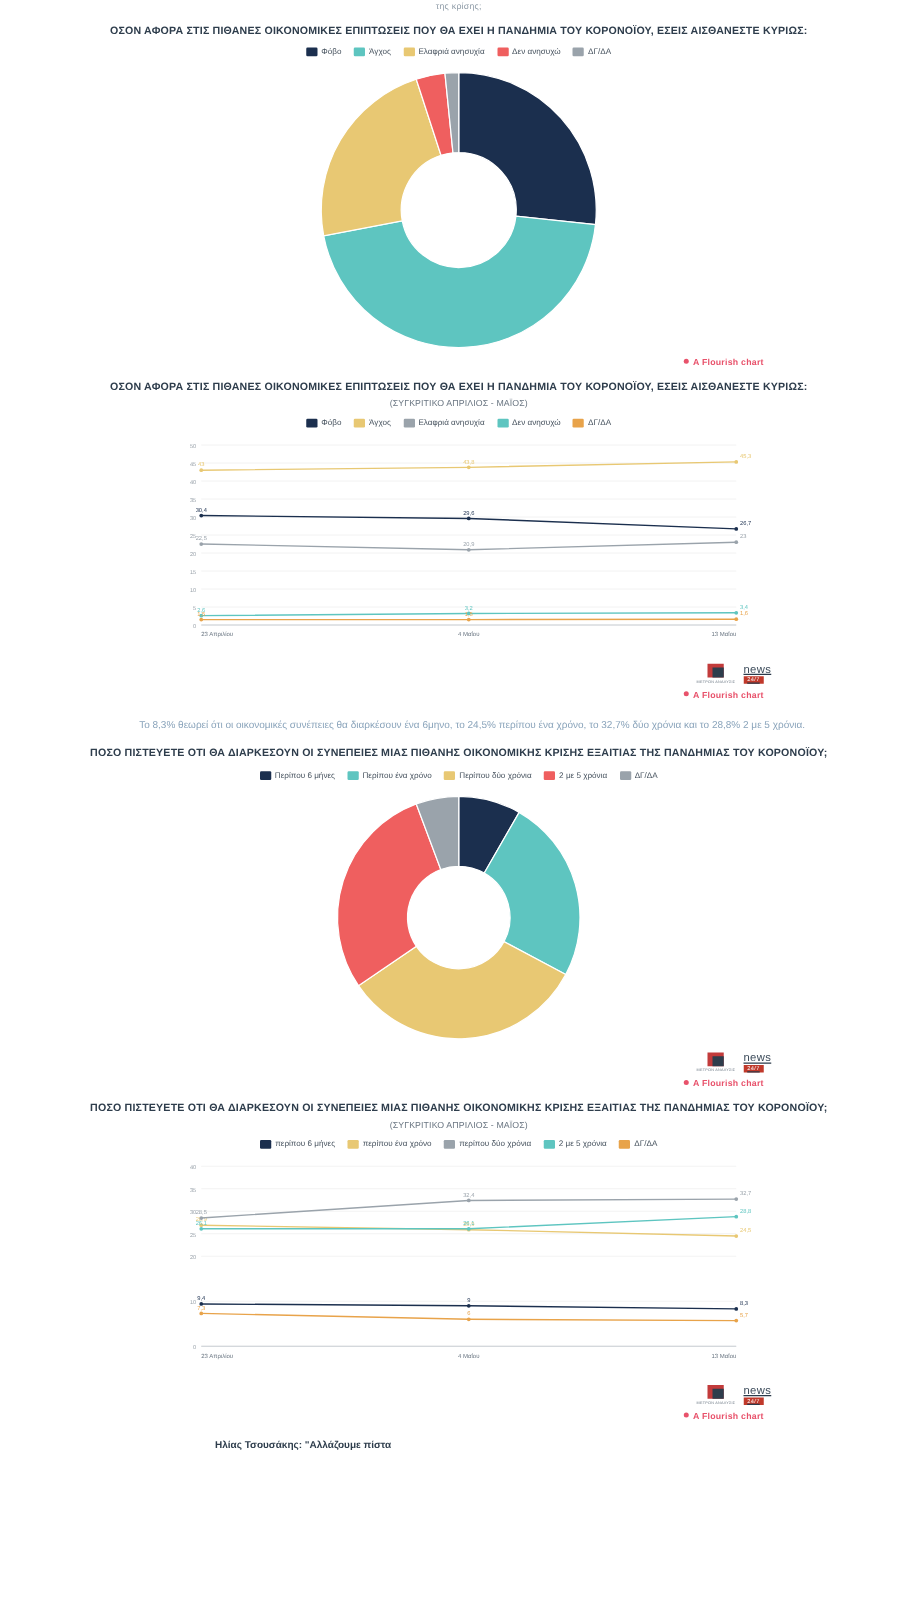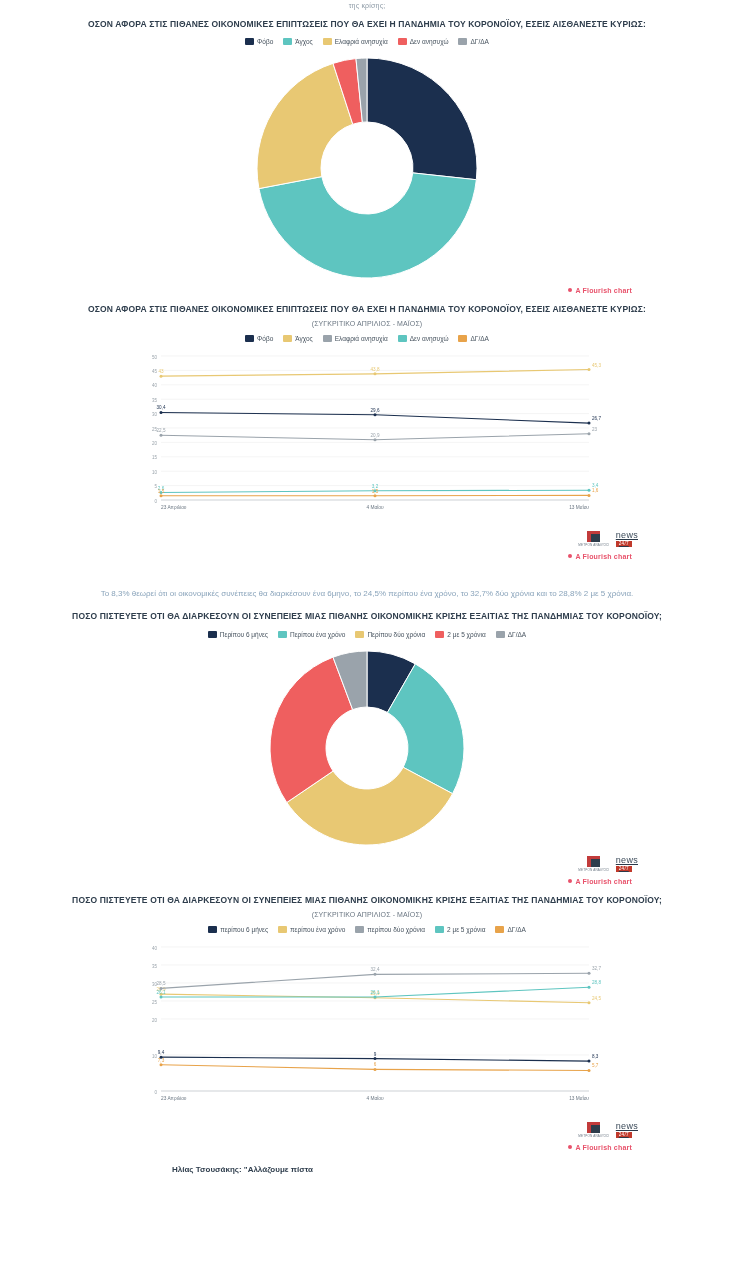--- a/index.html
+++ b/index.html
@@ -20,21 +20,21 @@
     overflow: hidden;
   }
   .top-fragment {
     font-size: 7px;
     color: #8d9aa6;
     text-align: center;
     padding-top: 2px;
     letter-spacing: .2px;
   }
   .block {
-    padding: 0 34px;
+    padding: 0 55px;
     margin-top: 10px;
   }
   .chart-title {
     font-size: 8.5px;
     font-weight: bold;
     color: #2e3d4c;
     text-align: center;
     line-height: 1.35;
     letter-spacing: .15px;
     text-transform: uppercase;
@@ -135,26 +135,26 @@
   }
   .brand-right .chip {
     background: #c0392b;
     color: #fff;
     font-size: 4.5px;
     padding: 1px 3px;
     letter-spacing: .3px;
     margin-top: 1px;
   }
   .note {
-    text-align: center;
+    text-align: right;
     font-size: 8px;
     line-height: 1.6;
     color: #8aa4bb;
     padding: 0 90px;
-    margin-top: 28px;
+    margin-top: 14px;
   }
   .line-chart-wrap {
     margin-top: 6px;
     display: flex;
     justify-content: center;
   }
   .footer-headline {
     font-size: 8px;
     font-weight: bold;
     color: #2e3d4c;

